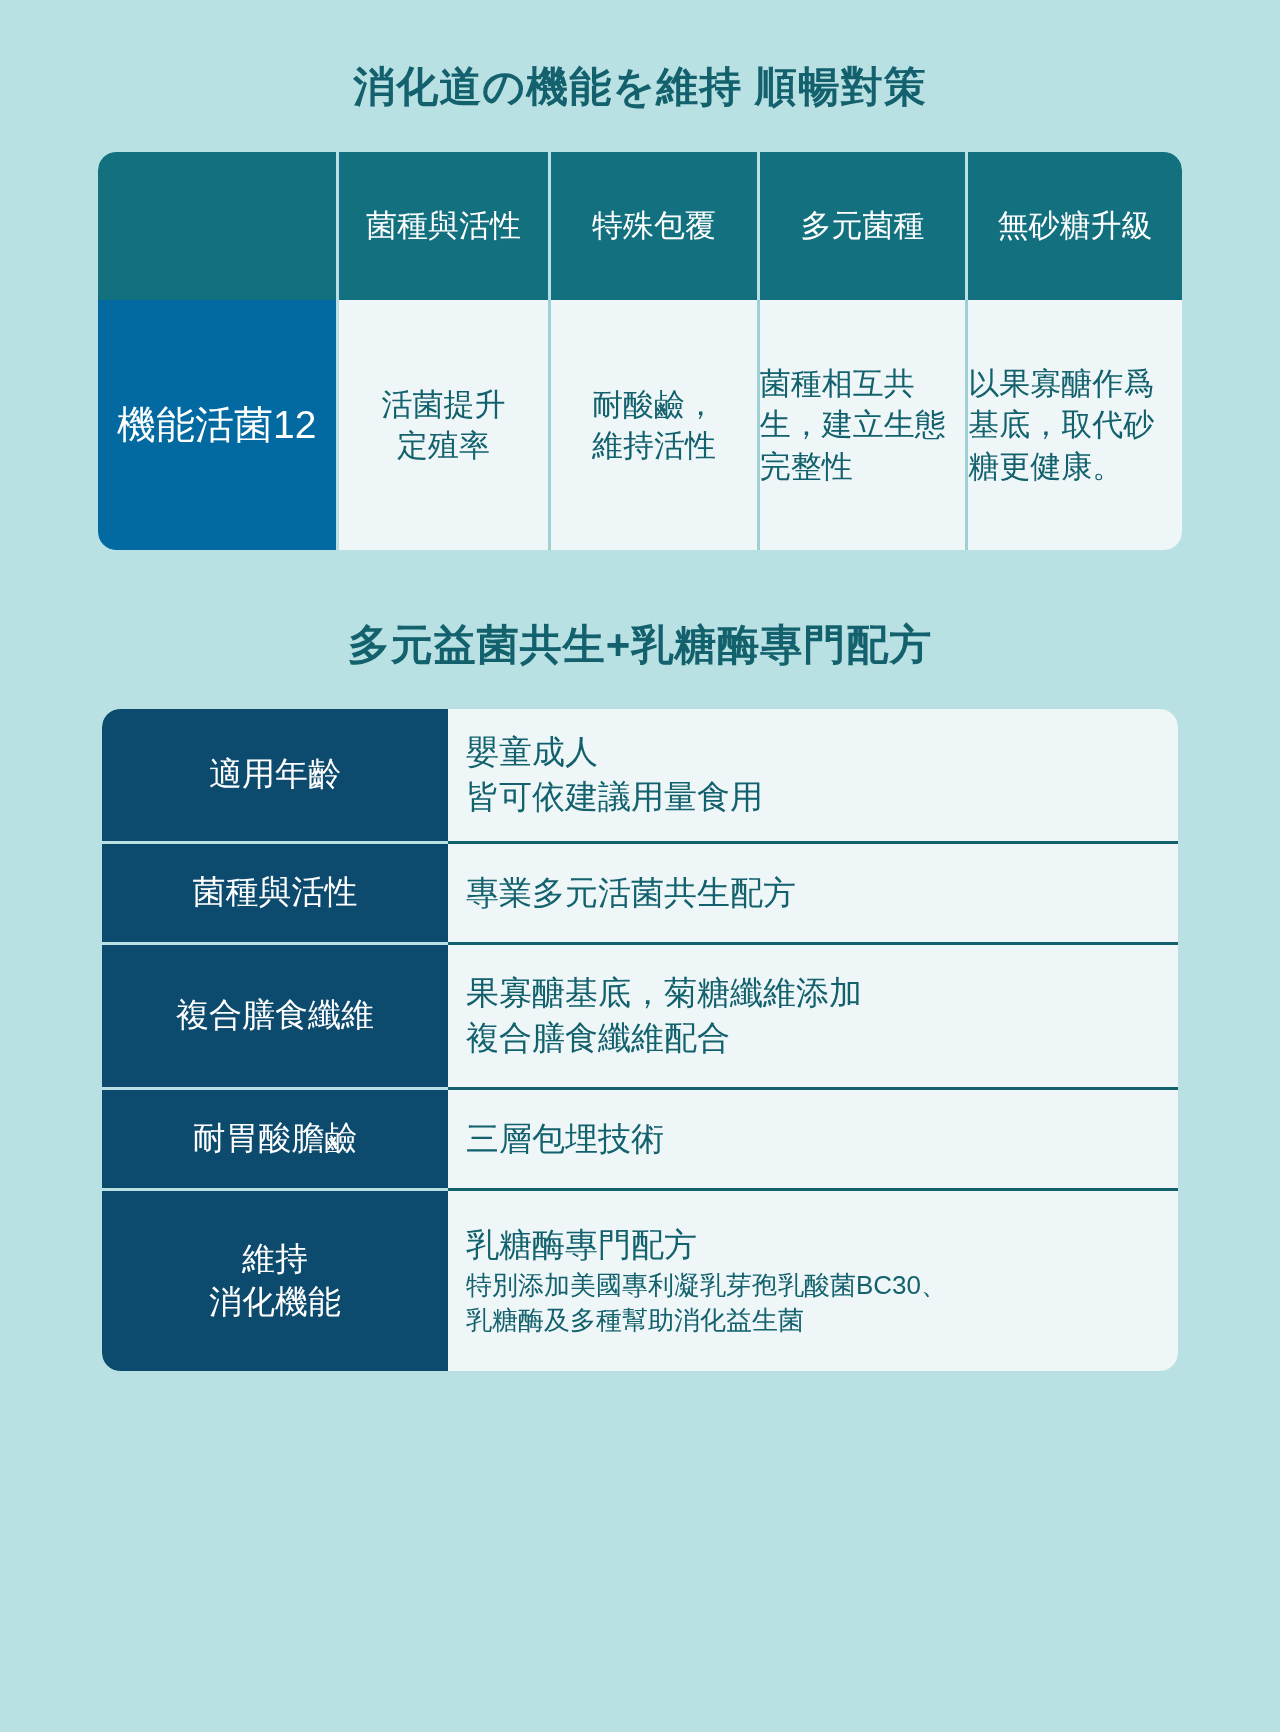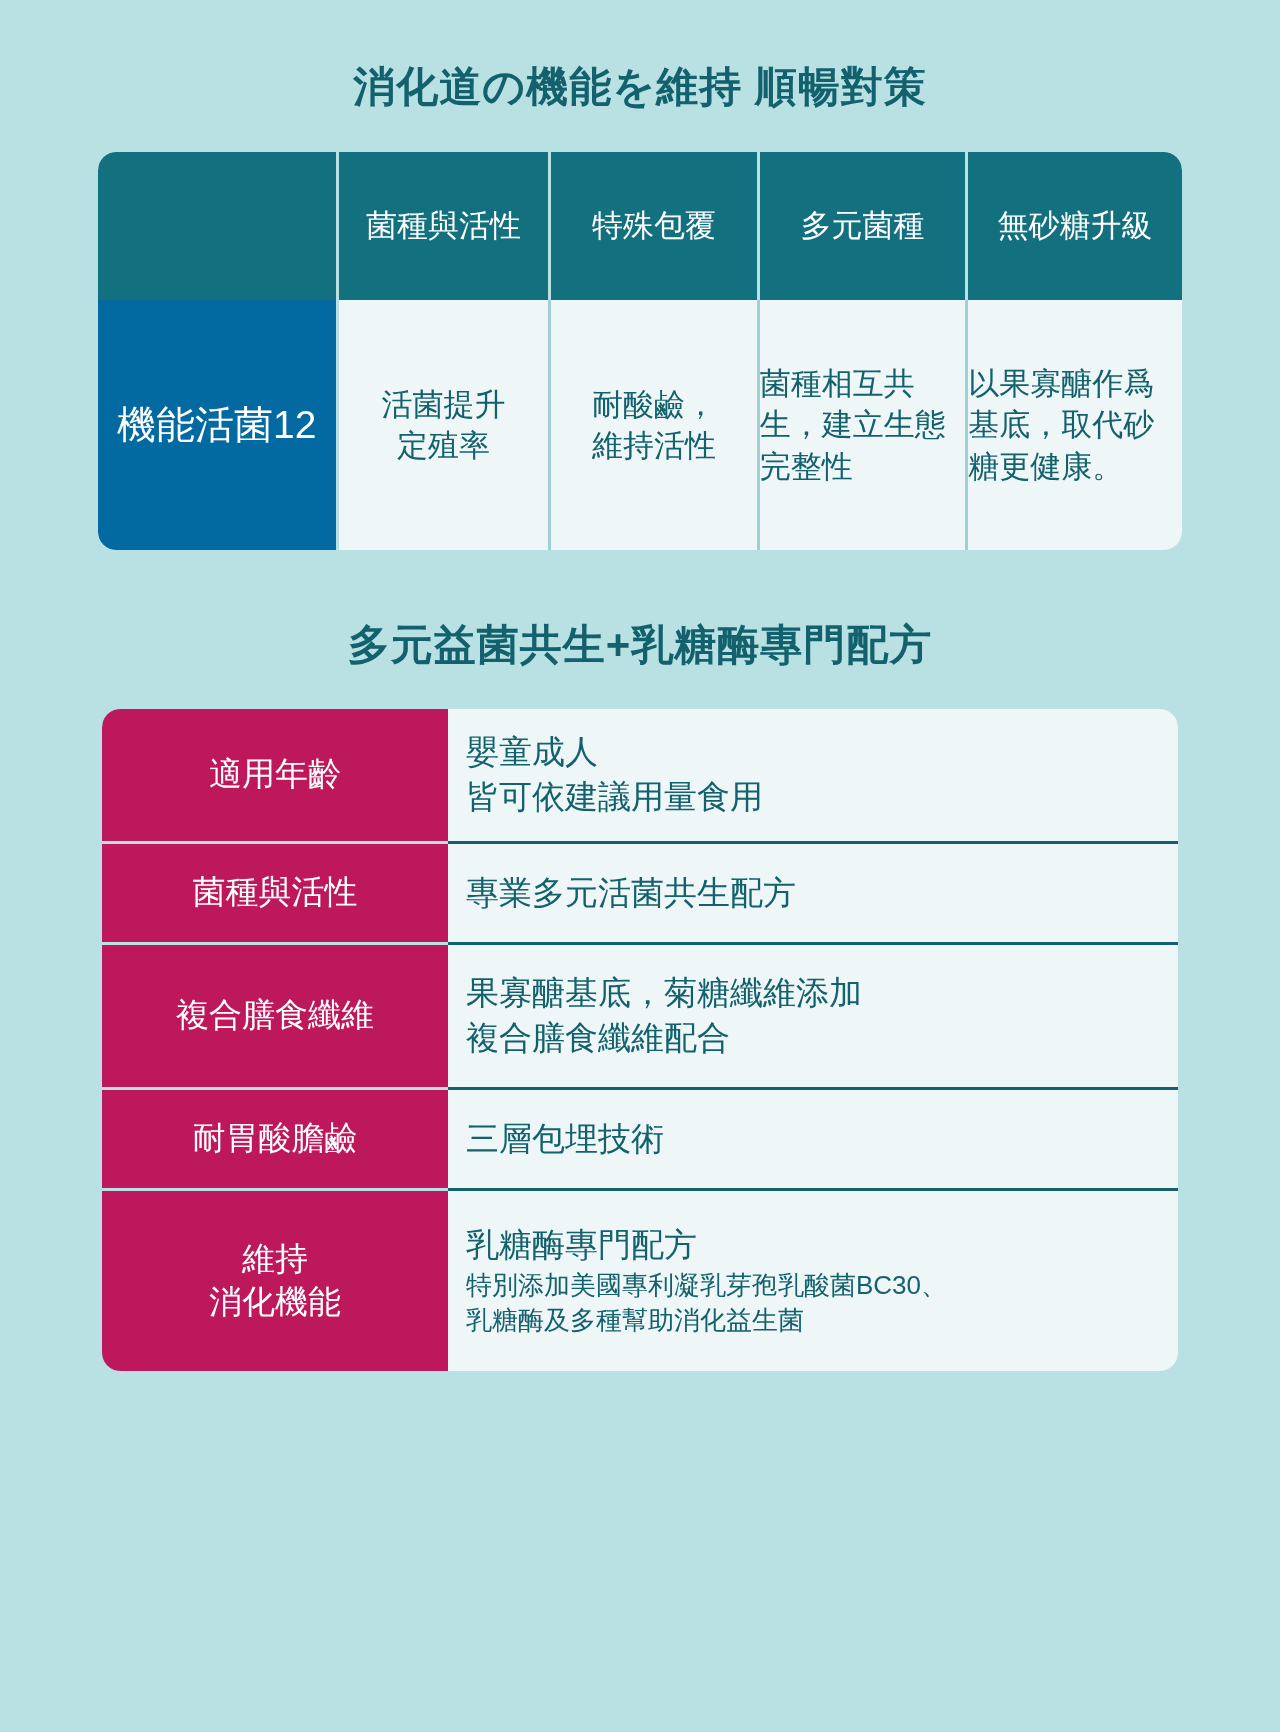--- a/index.html
+++ b/index.html
@@ -115,21 +115,21 @@
   }
   .table2 {
     width: 100%;
     border-collapse: separate;
     border-spacing: 0;
     table-layout: fixed;
     border-radius: 18px;
     overflow: hidden;
   }
   .t2-label {
-    background: #be185d;
+    background: #0c4a6e;
     color: #ffffff;
     font-size: 33px;
     text-align: center;
     line-height: 1.3;
     width: 330px;
     border-bottom: 3px solid #b9e0e2;
     padding: 0 8px;
     margin-left: 14px;
   }
   .t2-value {

